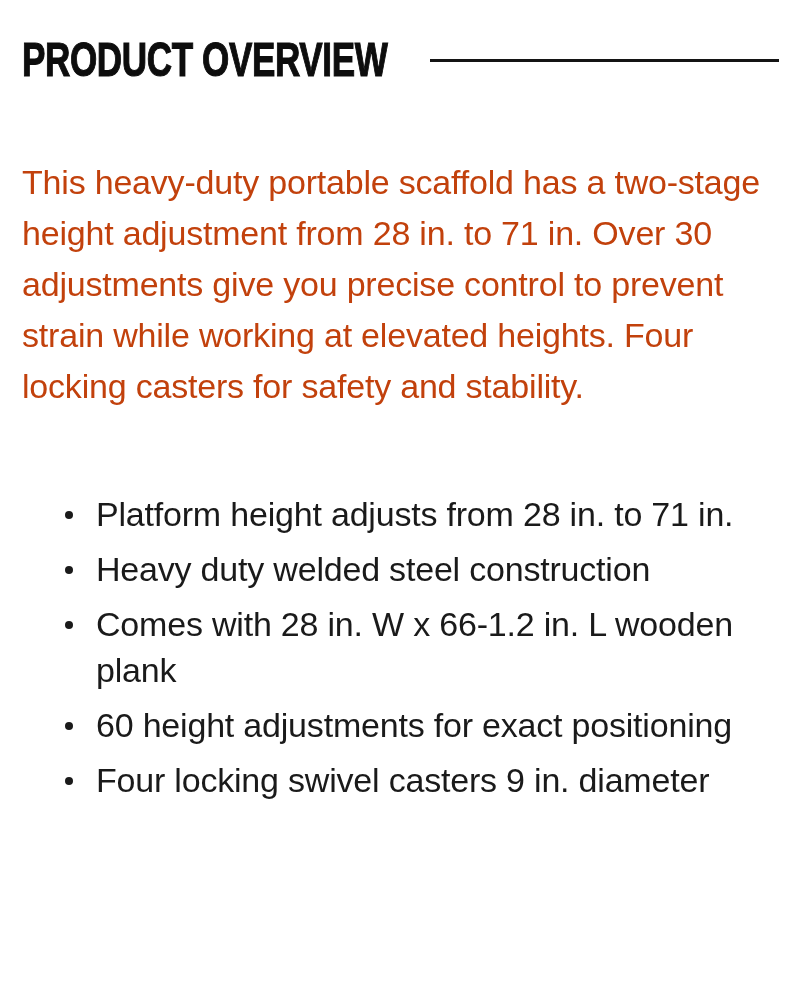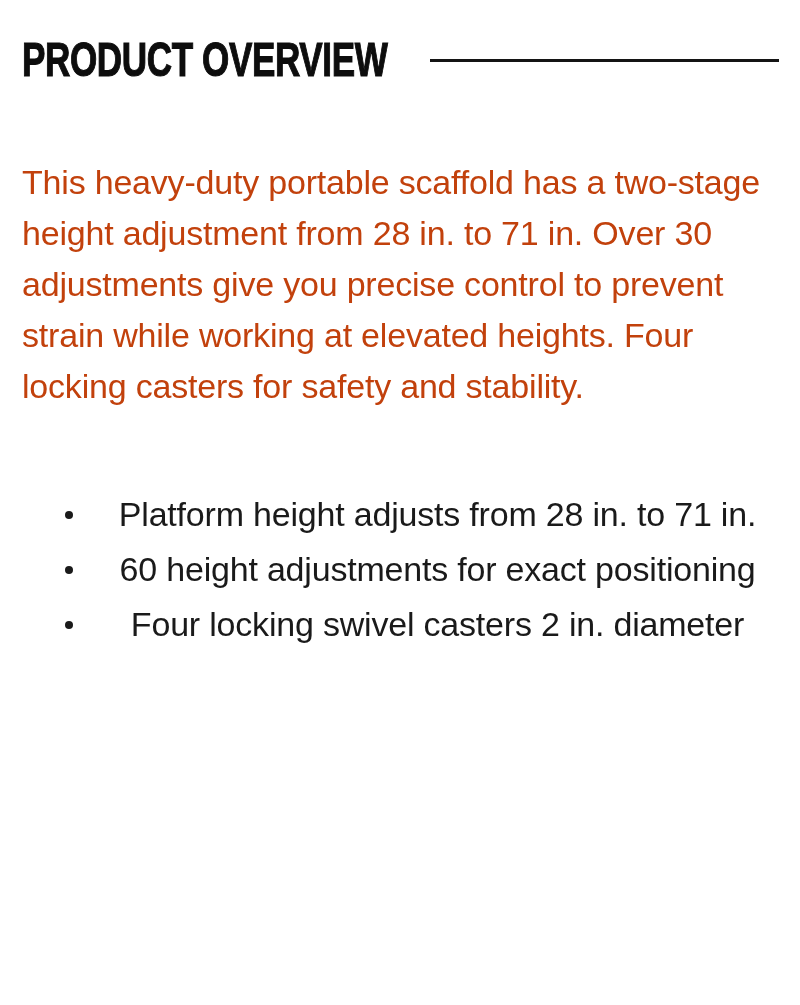--- a/index.html
+++ b/index.html
@@ -54,21 +54,20 @@
     line-height: 51px;
     color: #c2410c;
     white-space: pre-line;
     letter-spacing: -0.2px;
   }
   
   .features {
     margin: 79px 0 0 0;
     padding: 0;
     list-style: none;
-    text-align: center;
   }
   .feature-item {
     position: relative;
     padding-left: 74px;
     margin-bottom: 9px;
     font-size: 34px;
     line-height: 46px;
     color: #1a1a1a;
     letter-spacing: -0.2px;
   }
@@ -103,21 +102,30 @@
 strain while working at elevated heights. Four
 locking casters for safety and stability.</p>
 
   <ul class="features">
     <li class="feature-item">
       <span class="bullet-dot"></span>
       <span class="feature-text">Platform height adjusts from 28 in. to 71 in.</span>
     </li>
     <li class="feature-item">
       <span class="bullet-dot"></span>
+      <span class="feature-text">Heavy duty welded steel construction</span>
+    </li>
+    <li class="feature-item">
+      <span class="bullet-dot"></span>
+      <span class="feature-text">Comes with 28 in. W x 66-1.2 in. L wooden
+plank</span>
+    </li>
+    <li class="feature-item">
+      <span class="bullet-dot"></span>
       <span class="feature-text">60 height adjustments for exact positioning</span>
     </li>
     <li class="feature-item">
       <span class="bullet-dot"></span>
-      <span class="feature-text">Four locking swivel casters 2 in. diameter</span>
+      <span class="feature-text">Four locking swivel casters 9 in. diameter</span>
     </li>
   </ul>
 
 </div>
 
 </body></html>

